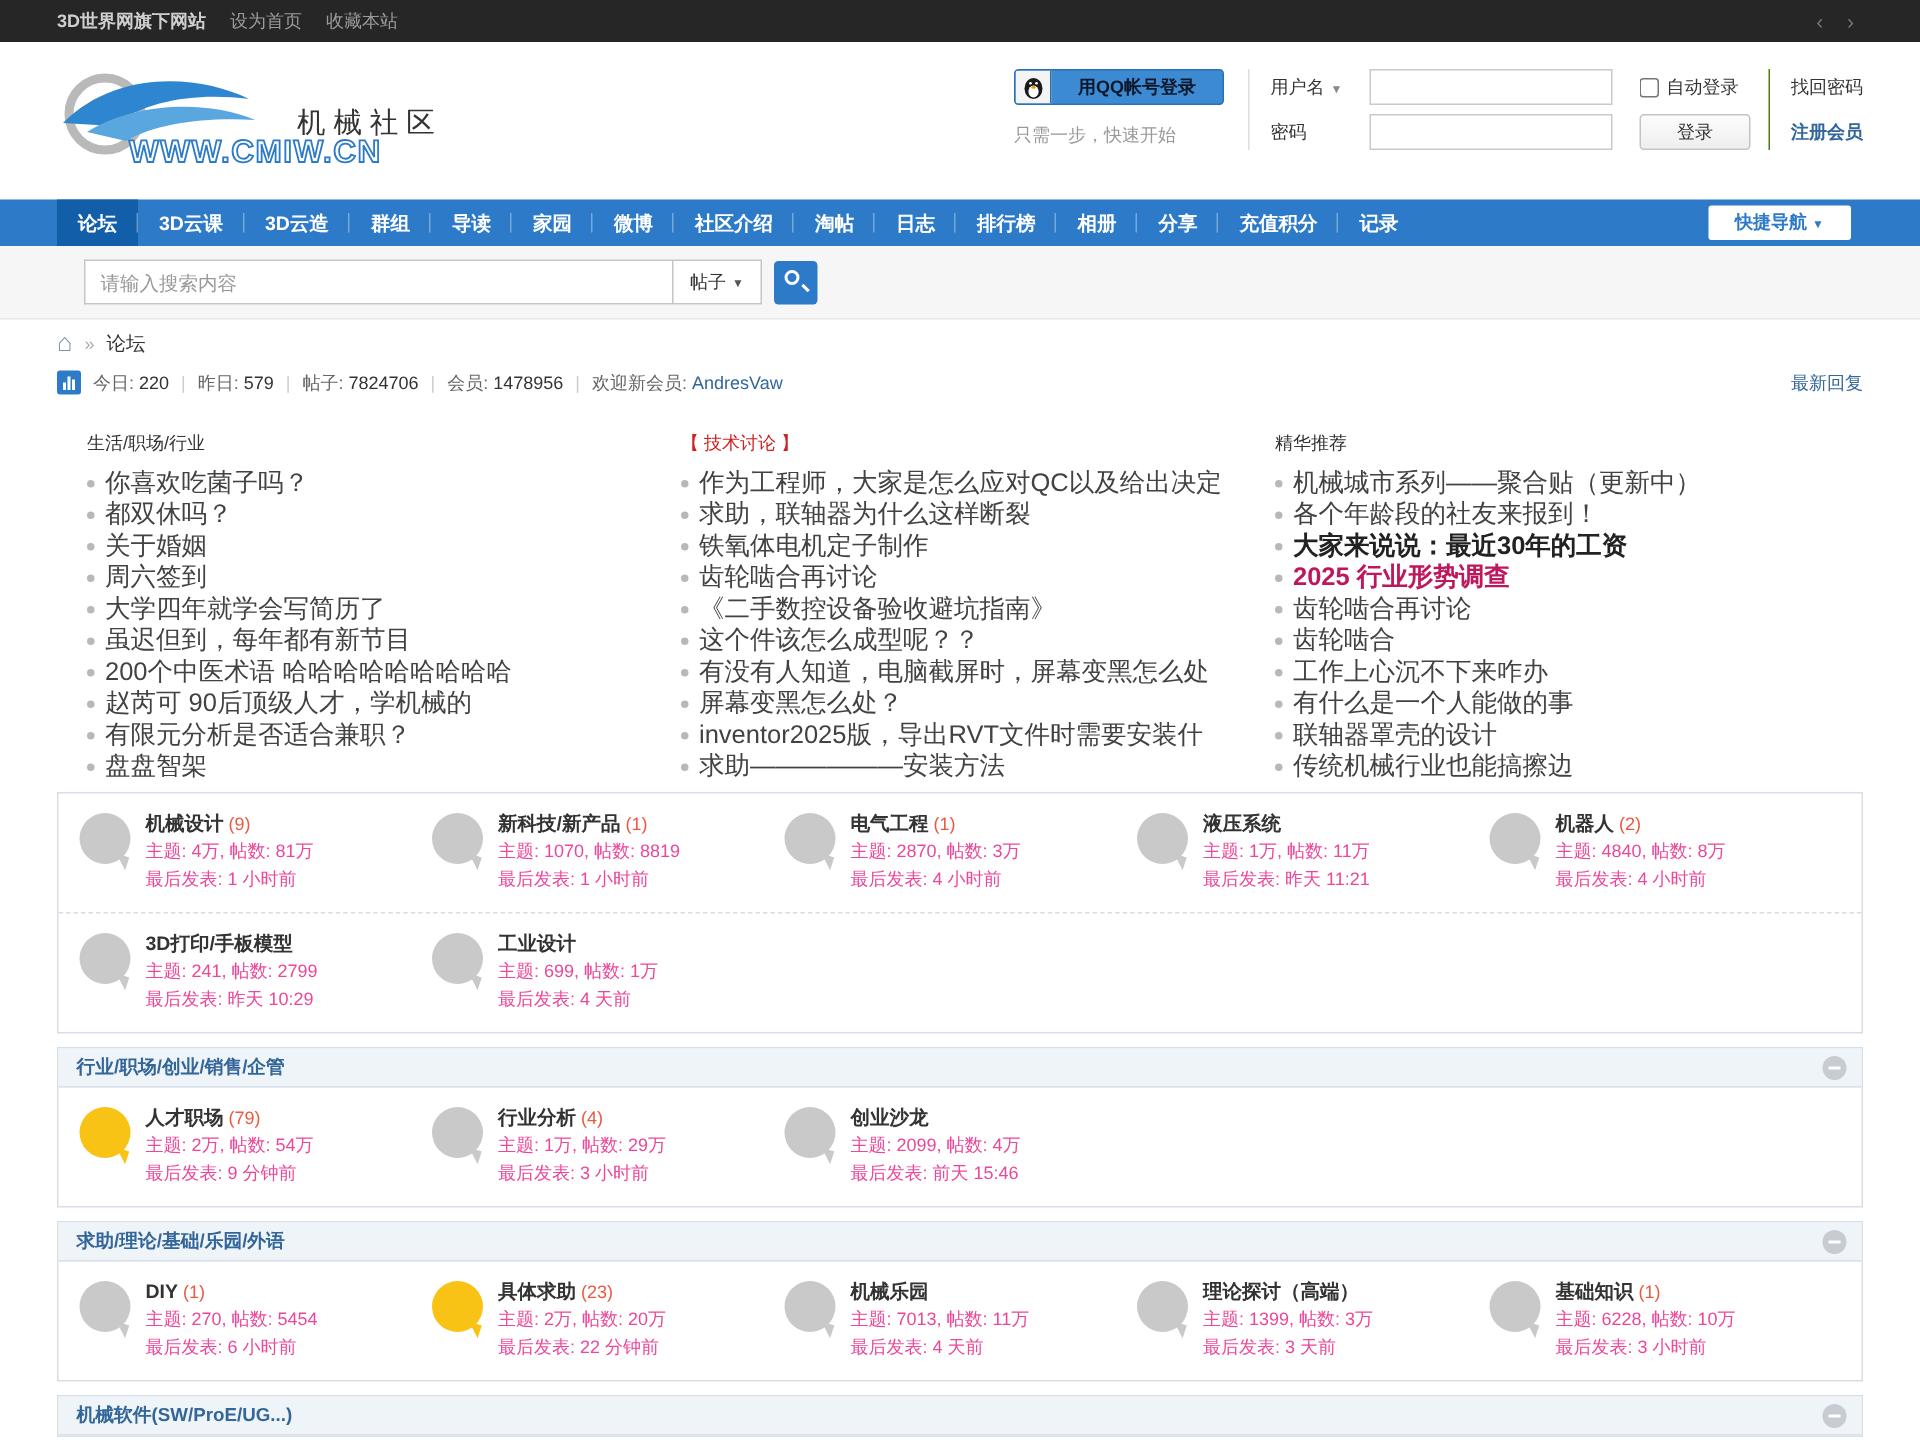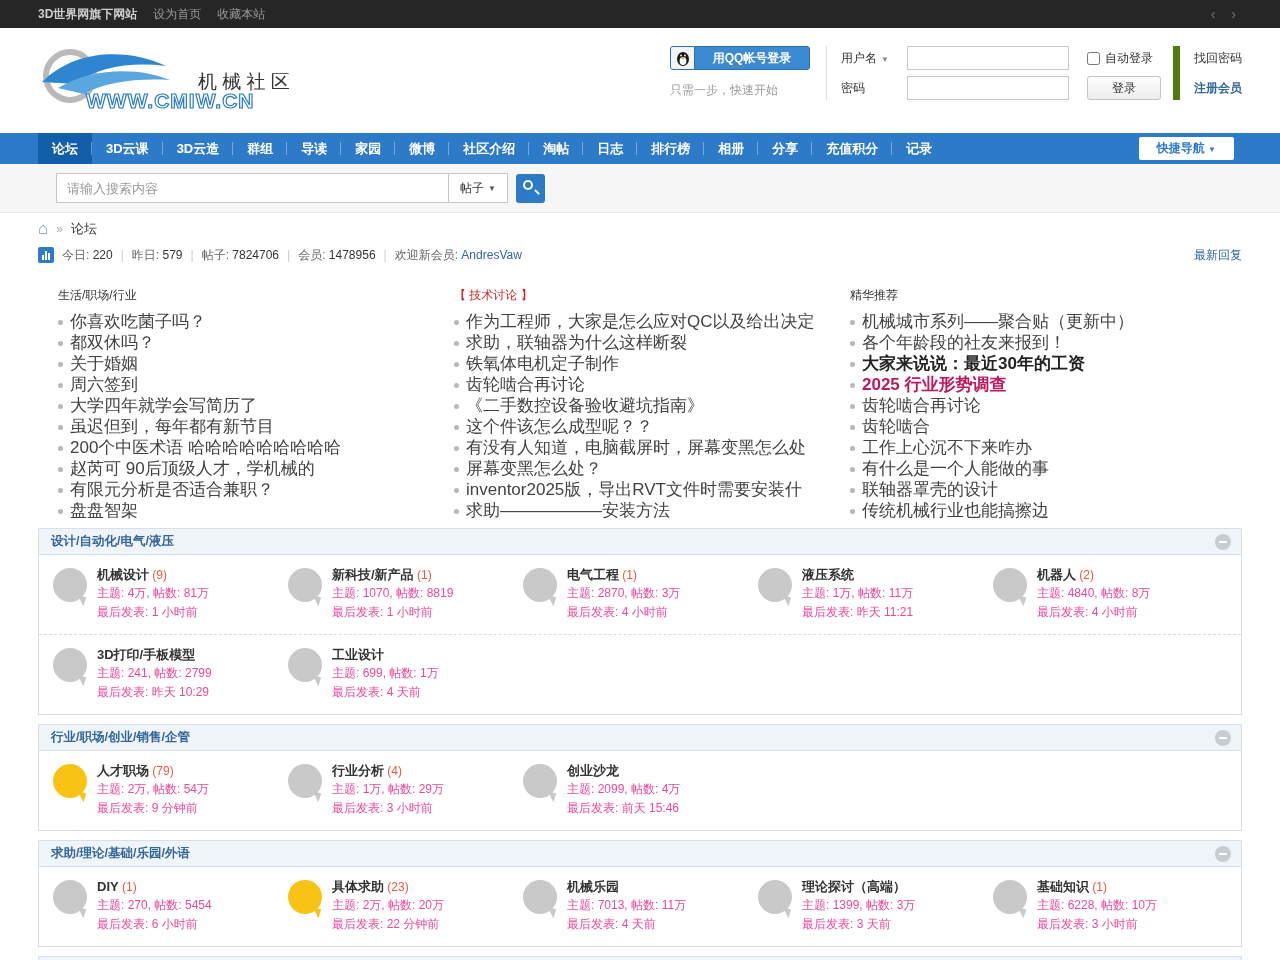--- a/index.html
+++ b/index.html
@@ -15,31 +15,31 @@
   .toplink { color:#9a9a9a; margin-right:16px; }
   .tb-arrows { margin-left:auto; color:#777; font-size:14px; letter-spacing:6px; }
 
   
   .header { height:105px; background:#fff; }
   .logo { position:absolute; left:0; top:8px; width:300px; height:90px; }
   .login-area { position:absolute; right:0; top:18px; display:flex; align-items:flex-start; }
   .qq-col { width:152px; }
   .qq-btn { display:flex; align-items:stretch; width:140px; height:24px; border:1px solid #2a71b4; border-radius:3px; overflow:hidden; background:#3b8ad2; }
   .qq-ico { width:24px; background:#f4f4f4; display:flex; align-items:center; justify-content:center; border-right:1px solid #2a71b4; }
-  .qq-txt { flex:1; color:#ffffff; font-weight:bold; display:flex; align-items:center; justify-content:center; }
+  .qq-txt { flex:1; color:#0f172a; font-weight:bold; display:flex; align-items:center; justify-content:center; }
   .qq-hint { color:#999; margin-top:12px; }
   .form-col { display:grid; grid-template-columns:56px 162px; grid-template-rows:24px 24px; column-gap:10px; row-gap:6px; align-items:center; padding:0 14px; border-left:1px solid #ddd; margin-left:4px; }
   .fld-label { color:#333; white-space:nowrap; }
   .fld-label .caret { font-size:8px; color:#888; margin-left:4px; }
   .txt-input { width:162px; height:24px; border:1px solid #c9c9c9; background:#fff; padding:0 6px; font-size:12px; }
   .opt-col { display:grid; grid-template-rows:24px 24px; row-gap:6px; padding:0 12px 0 4px; }
   .chk-row { display:flex; align-items:center; color:#333; }
   .chk-row input { width:13px; height:13px; margin-right:5px; }
   .login-btn { width:74px; height:24px; border:1px solid #c3c3c3; border-radius:3px; background:linear-gradient(#fdfdfd,#eee); color:#333; font-size:12px; cursor:pointer; }
-  .links-col { border-left:7px solid #4d7c0f; padding:0 0 0 14px; display:grid; grid-template-rows:24px 24px; row-gap:6px; align-items:center; }
+  .links-col { border-left:1px solid #4d7c0f; padding:0 0 0 14px; display:grid; grid-template-rows:24px 24px; row-gap:6px; align-items:center; }
   .find-pwd { color:#333; }
   .register { color:#336699; font-weight:bold; }
 
   
   .nav { background:#2c7ac8; height:31px; }
   .nav .wrap { display:flex; height:31px; align-items:center; }
   .nav-item { color:#fff; font-weight:bold; font-size:13px; line-height:31px; padding:0 14px; position:relative; }
   .nav-item:not(:last-child)::after { content:""; position:absolute; right:0; top:9px; width:1px; height:13px; background:rgba(255,255,255,.35); }
   .nav-item.active { background:#135ea9; }
   .quick-nav { margin-left:auto; margin-right:8px; background:#fff; color:#2c7ac8; font-weight:bold; border-radius:2px; height:23px; line-height:23px; padding:0 18px; }
@@ -270,24 +270,20 @@
           <li class="ritem"><span class="bullet"></span><a class="rlink">联轴器罩壳的设计</a></li>
           <li class="ritem"><span class="bullet"></span><a class="rlink">传统机械行业也能搞擦边</a></li>
         </ul>
       </div>
     </div>
 </div>
 
 <div class="cats">
   <div class="wrap">
       <section class="cat">
-        <div class="cat-head">
-          <a class="cat-title">设计/自动化/电气/液压</a>
-          <span class="collapse"></span>
-        </div>
         <div class="cat-row">
           <div class="fcell">
             <span class="bubble"></span>
             <div class="finfo">
               <div class="fname"><a class="fname-link">机械设计</a><span class="fcount"> (9)</span></div>
               <div class="fstat">主题: 4万, 帖数: 81万</div>
               <div class="fstat">最后发表: 1 小时前</div>
             </div>
           </div>
           <div class="fcell">

